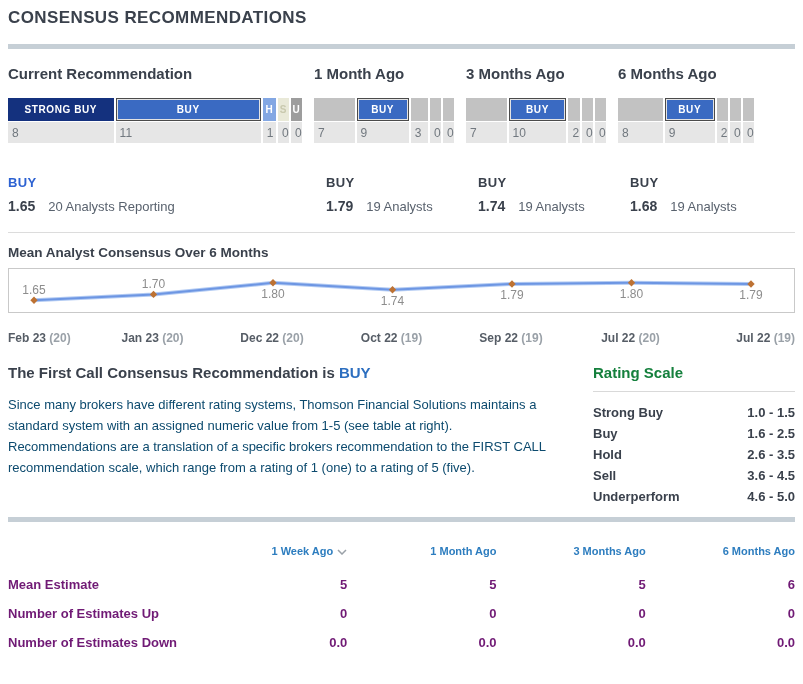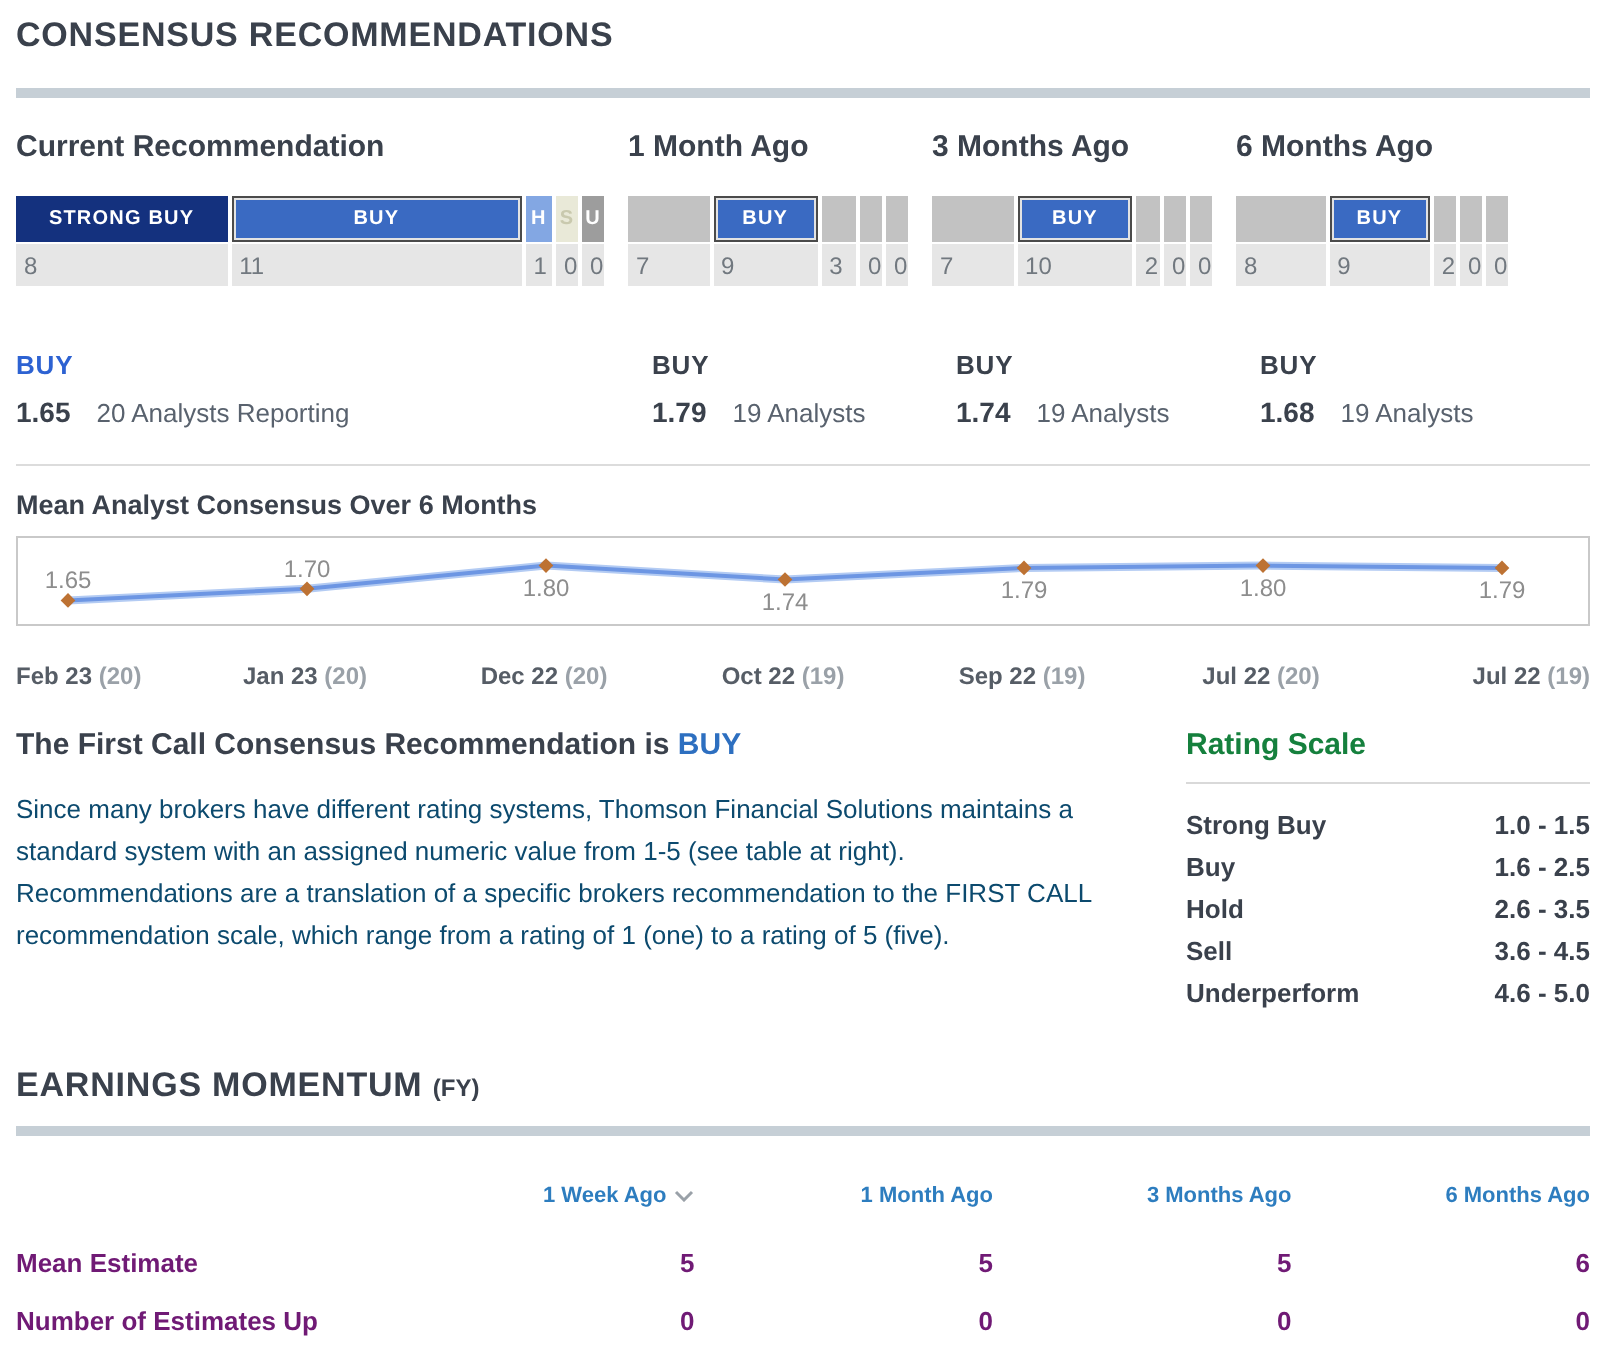--- a/index.html
+++ b/index.html
@@ -279,21 +279,20 @@
             <span>3.6 - 4.5</span>
           </div>
           <div class="rating-row">
             <span>Underperform</span>
             <span>4.6 - 5.0</span>
           </div>
         </div>
     </div>
   </div>
 
-  <h1 class="em-title"><span>EARNINGS MOMENTUM</span> <span class="fy">(FY)</span></h1>
   <div class="thick-rule"></div>
 
   <div class="em-table" id="em-table">
       <div class="em-th em-label"></div>
       <div class="em-th"><span>1 Week Ago</span><span class="chev"><svg width="10" height="6" viewBox="0 0 10 6">
             <polyline points="1,1 5,5 9,1" fill="none" stroke="#9aa1a8" stroke-width="1.5"></polyline>
           </svg></span></div>
       <div class="em-th"><span>1 Month Ago</span></div>
       <div class="em-th"><span>3 Months Ago</span></div>
       <div class="em-th"><span>6 Months Ago</span></div>

